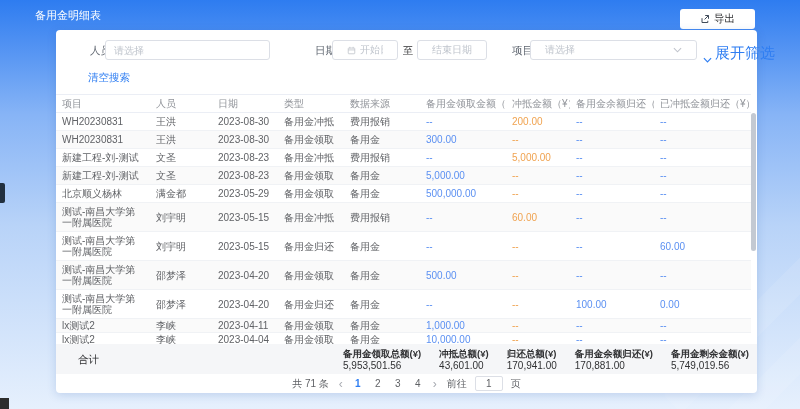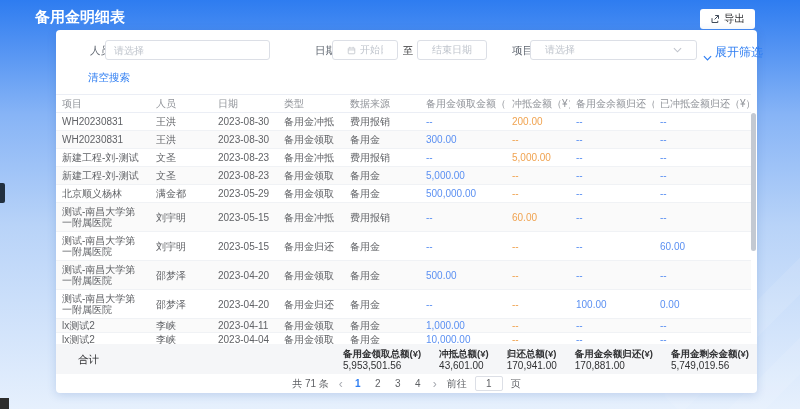--- a/index.html
+++ b/index.html
@@ -7,45 +7,45 @@
   body { font-family:"Liberation Sans","DejaVu Sans",sans-serif; overflow:hidden; }
 
   .app { position:relative; width:800px; height:409px; overflow:hidden;
          background:linear-gradient(180deg,#2e7cf0 0%,#87b4f6 28%,#b8d3f8 55%,#e6f0fd 100%); }
 
   .bg-stripe { position:absolute; width:220px; height:26px; background:rgba(255,255,255,0.10);
                transform:rotate(-45deg); border-radius:4px; }
   .bg-s1 { right:-60px; bottom:70px; }
   .bg-s2 { right:-90px; bottom:20px; }
 
-  .page-title { position:absolute; left:35px; top:8px; color:#ffffff; font-size:15px; font-weight:bold;text-align:right; }
+  .page-title { position:absolute; left:35px; top:8px; color:#ffffff; font-size:11px; font-weight:normal;text-align:right; }
 
   .export-btn { position:absolute; right:45px; top:9px; height:20px; display:flex; align-items:center; gap:4px;
-                background:#ffffff; border:none; border-radius:3px; padding:0 10px; font-size:10.5px;
+                background:#ffffff; border:none; border-radius:3px; padding:0 20px; font-size:10.5px;
                 color:#303133; cursor:pointer; font-family:inherit; }
 
   .drawer-tab { position:absolute; left:0; top:183px; width:5px; height:20px; background:#22303f;
                 border-radius:0 2px 2px 0; cursor:pointer; }
   .corner-dark { position:absolute; left:0; bottom:0; width:9px; height:11px; background:#2d2d2d; }
 
   .card { position:absolute; left:56px; top:30px; width:701px; height:363px; background:#ffffff;
           border-radius:4px; box-shadow:0 2px 10px rgba(30,80,160,0.18); display:flex; flex-direction:column; }
 
   
   .filters { position:relative; height:24px; margin-top:8px; flex:none; }
   .flabel { position:absolute; top:6px; font-size:10.5px; color:#5f6670; }
   .finput { position:absolute; top:2px; height:20px; border:1px solid #dcdfe6; border-radius:3px;
             padding:0 8px; font-size:10px; color:#606266; font-family:inherit; }
   .finput::placeholder { color:#bfc4cc; }
   .datebox, .selectbox { position:absolute; top:2px; height:20px; border:1px solid #dcdfe6; border-radius:3px;
             display:flex; align-items:center; padding:0 14px; gap:4px; background:#fff; cursor:pointer; }
   .ph { font-size:10px; color:#bfc4cc; white-space:nowrap; overflow:hidden; }
   .fsep { position:absolute; top:6px; font-size:10px; color:#303133; }
   .selectbox .ph { flex:1; }
-  .expand { position:absolute; top:6px; display:flex; align-items:flex-end; gap:3px; font-size:12px;
+  .expand { position:absolute; top:6px; display:flex; align-items:flex-end; gap:3px; font-size:15px;
             color:var(--accent); cursor:pointer; text-decoration:none; white-space:nowrap; }
 
   .actions { margin:7px 0 0 32px; display:flex; align-items:center; height:18px; flex:none; }
   .search-btn { width:121px; height:18px; background:var(--accent); color:#fff; border:none; border-radius:3px;
                 font-size:10.5px; cursor:pointer; font-family:inherit; }
   .clear-link { font-size:10.5px; color:var(--accent); cursor:pointer; text-decoration:none; }
 
   
   .table-wrap { position:relative; margin-top:7px; flex:1 1 auto; overflow:hidden; }
   table { width:695px; border-collapse:collapse; table-layout:fixed; }

